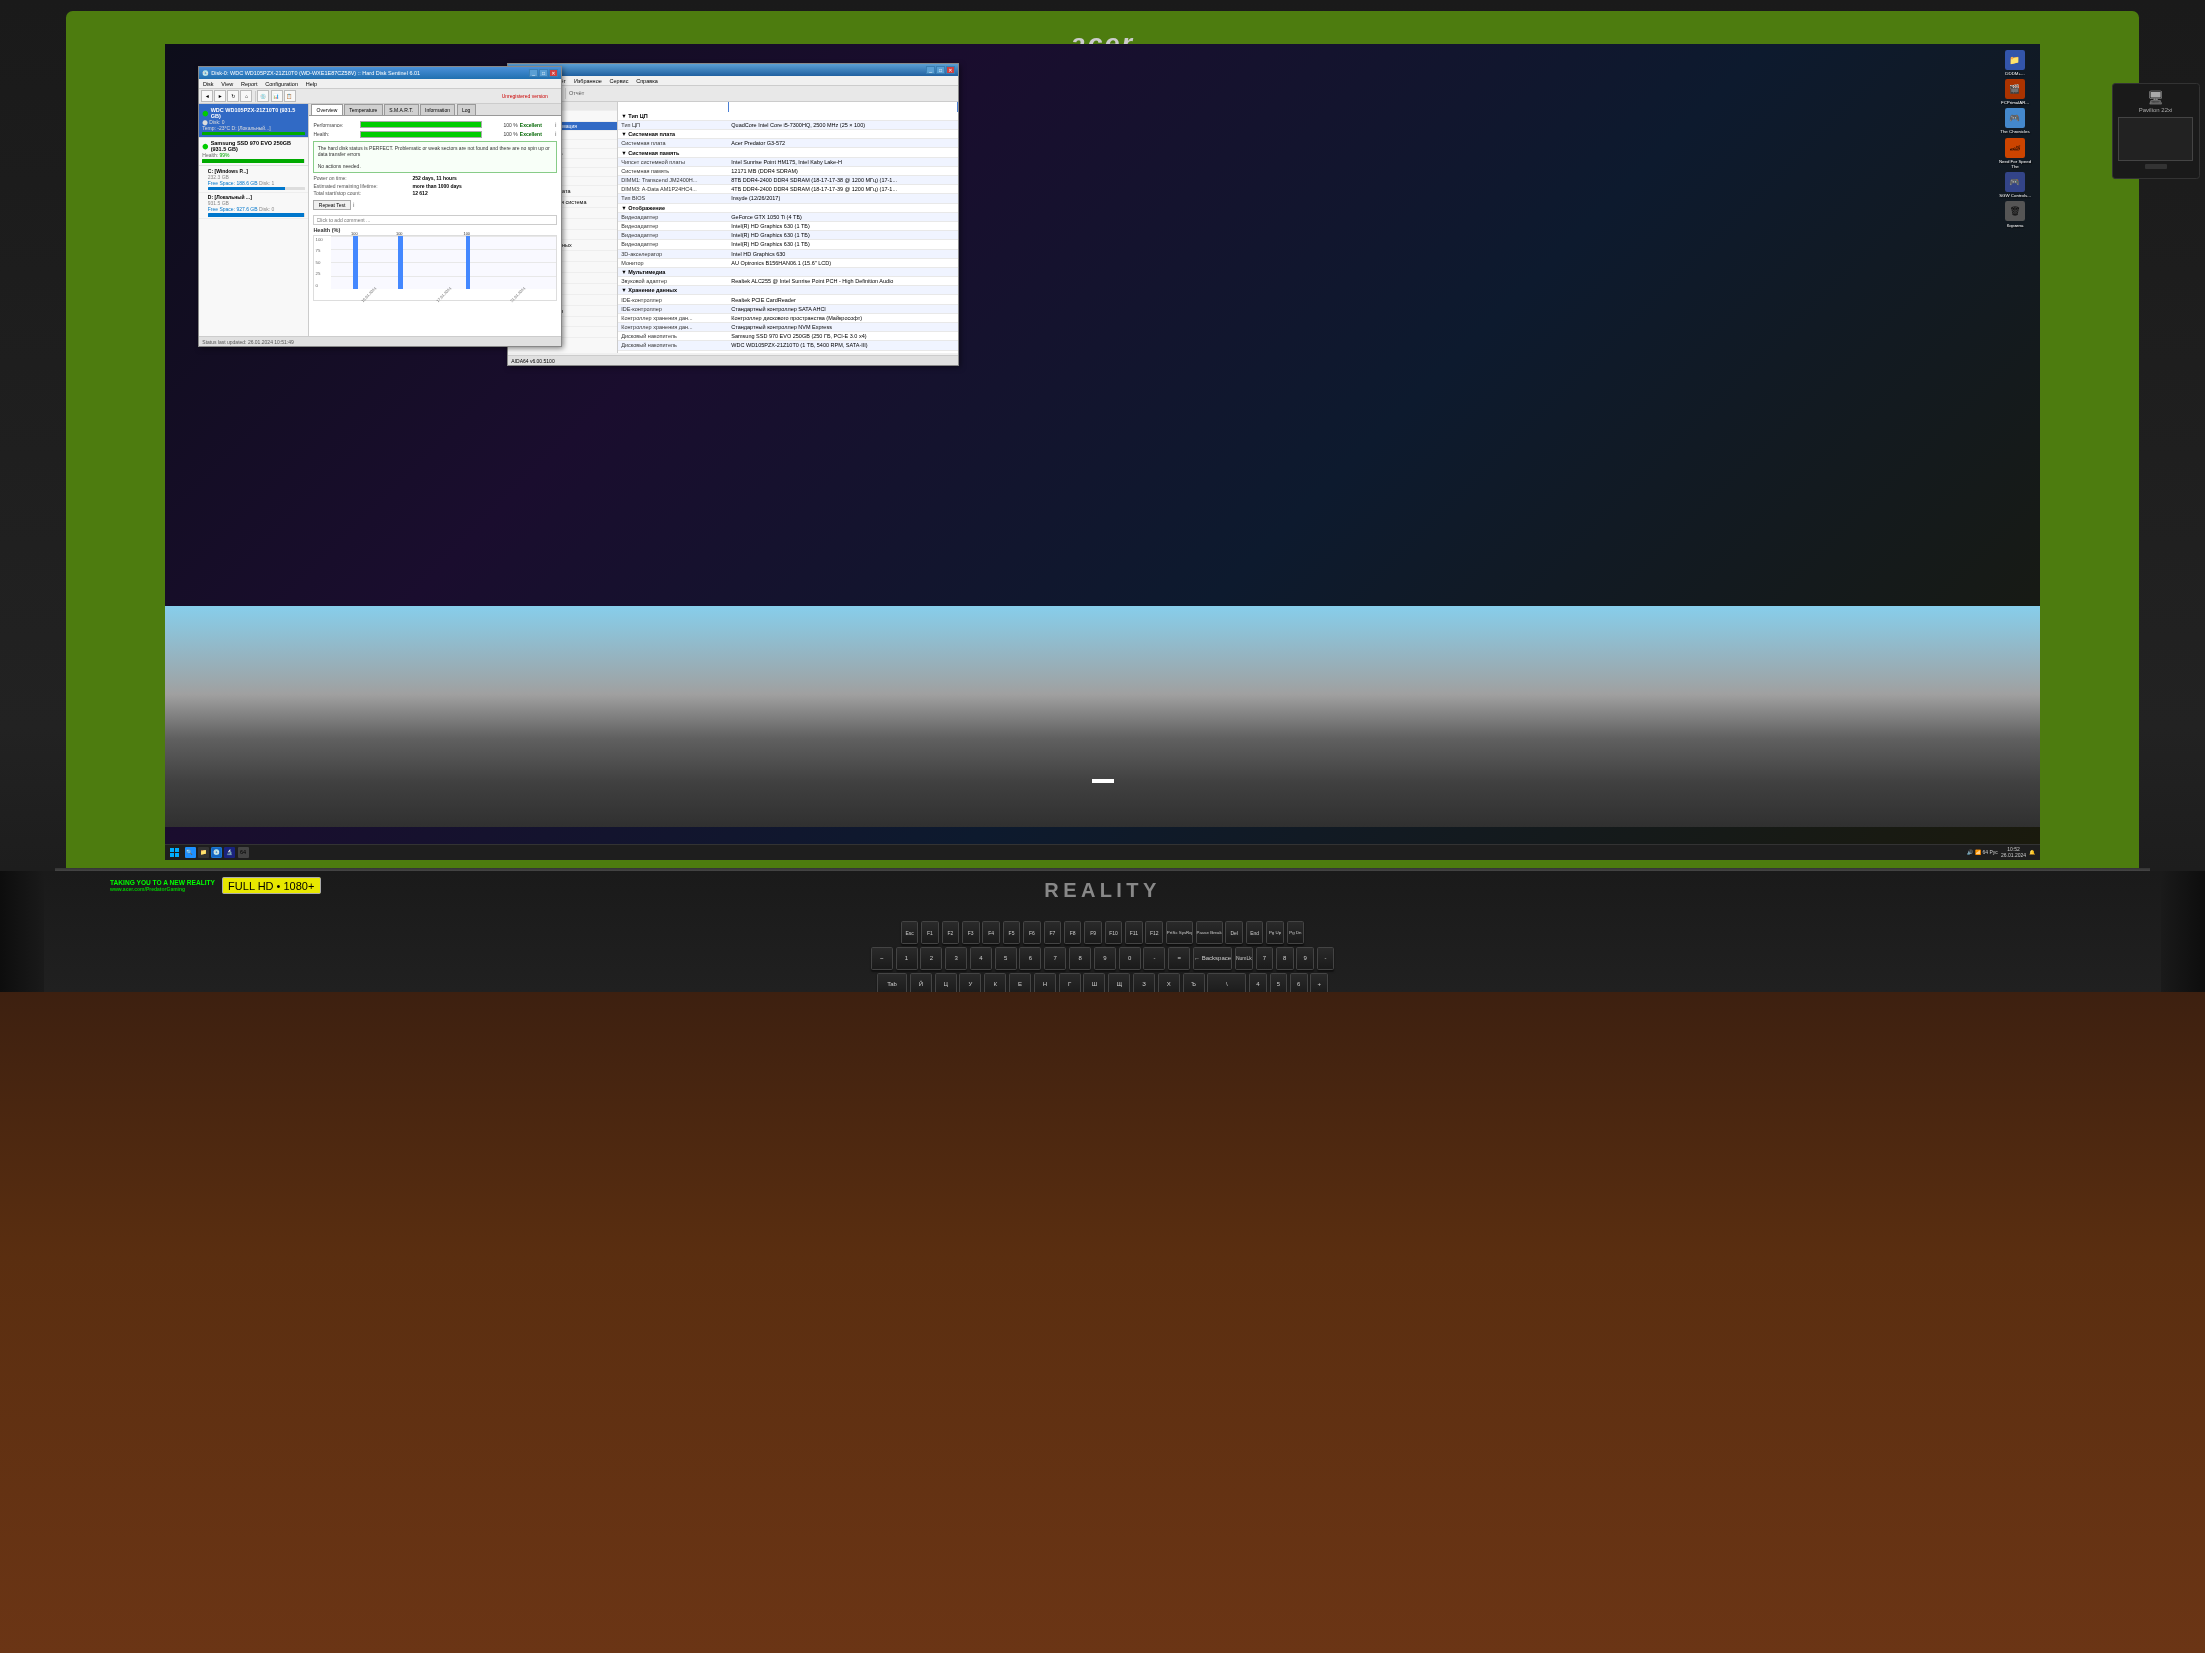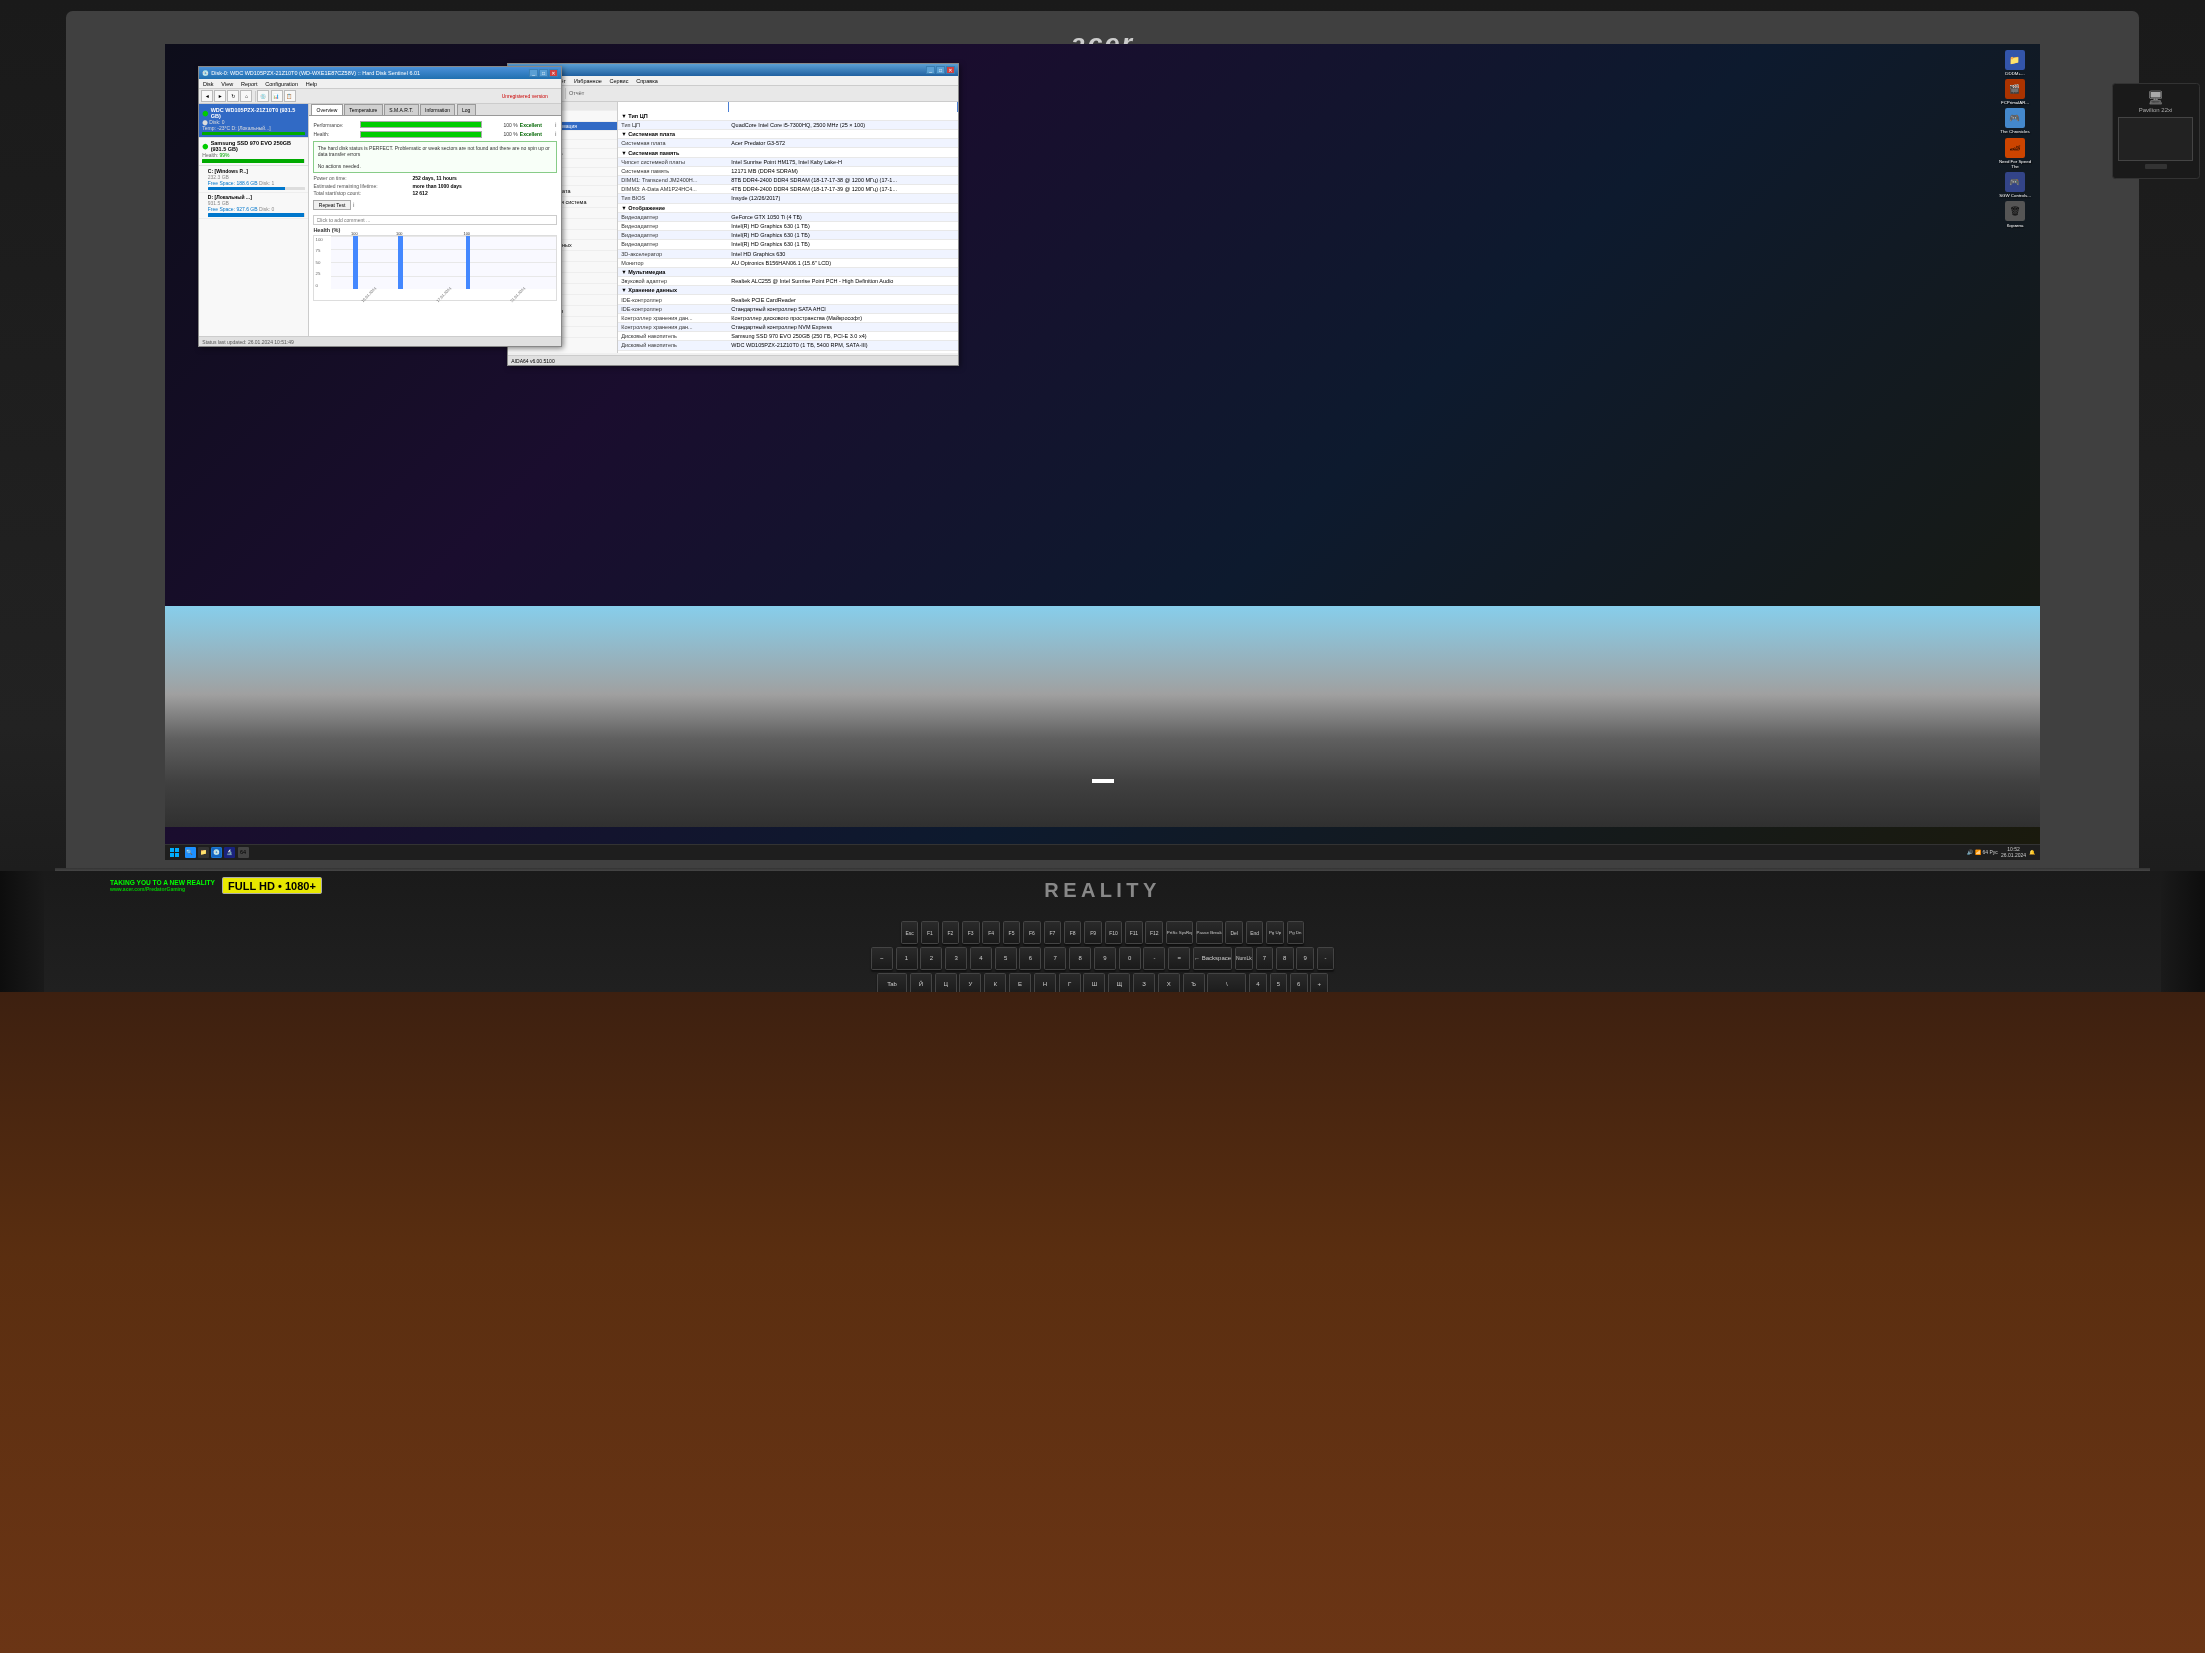--- a/index.html
+++ b/index.html
@@ -28,21 +28,21 @@
       background: linear-gradient(180deg, #1a1a1a 0%, #222 60%, #111 100%);
     }
 
     
     .screen-bezel {
       position: absolute;
       top: 11px;
       left: 66px;
       right: 66px;
       height: 871px;
-      background: #404040;
+      background: #4d7c0f;
       border-radius: 6.6px 6.6px 0 0;
     }
 
     
     .acer-logo {
       position: absolute;
       top: 16.5px;
       left: 50%;
       transform: translateX(-50%);
       color: #ccc;
@@ -1265,21 +1265,21 @@
 
 <div class="laptop-lower"></div>
 
 <div class="predator-logo">REALITY</div>
 
 <div style="position:absolute;top:877px;left:110px;display:flex;align-items:center;gap:6.6px;">
   <div style="color:#00ff00;font-size:6.6px;font-weight:bold;">
     <div>TAKING YOU TO A NEW REALITY</div>
     <div style="font-size:5px;color:#00cc00;">www.acer.com/PredatorGaming</div>
   </div>
-  <div style="background:#e8e800;color:#000;font-weight:bold;font-size:11px;padding:1.7px 5.5px;border-radius:1.7px;border:0.6px solid #aaa;">FULL HD • 1080+</div>
+  <div style="background:#e8e800;color:#000;font-weight:normal;font-size:11px;padding:1.7px 5.5px;border-radius:1.7px;border:0.6px solid #aaa;">FULL HD • 1080+</div>
 </div>
 
 <div class="keyboard">
 
   <div class="key-row">
     <div class="key small" style="font-size:5px;">Esc</div>
     <div class="key small" style="font-size:5px;">F1</div>
     <div class="key small" style="font-size:5px;">F2</div>
     <div class="key small" style="font-size:5px;">F3</div>
     <div class="key small" style="font-size:5px;">F4</div>

